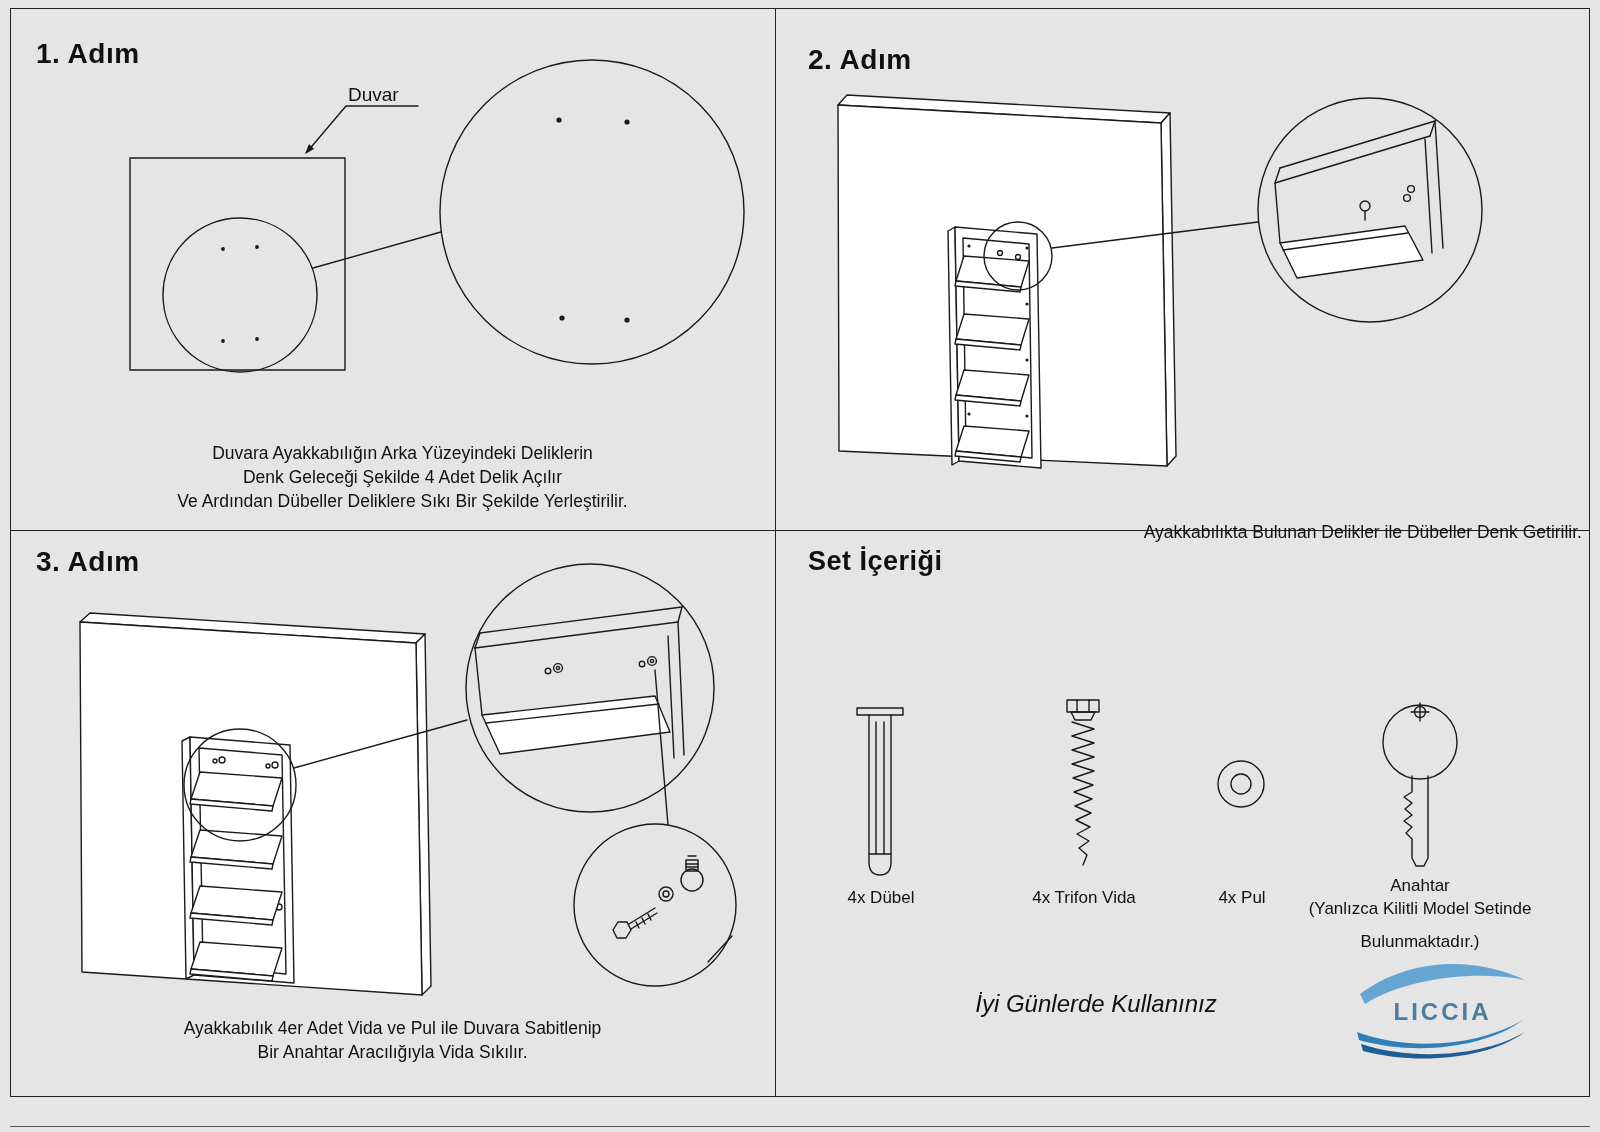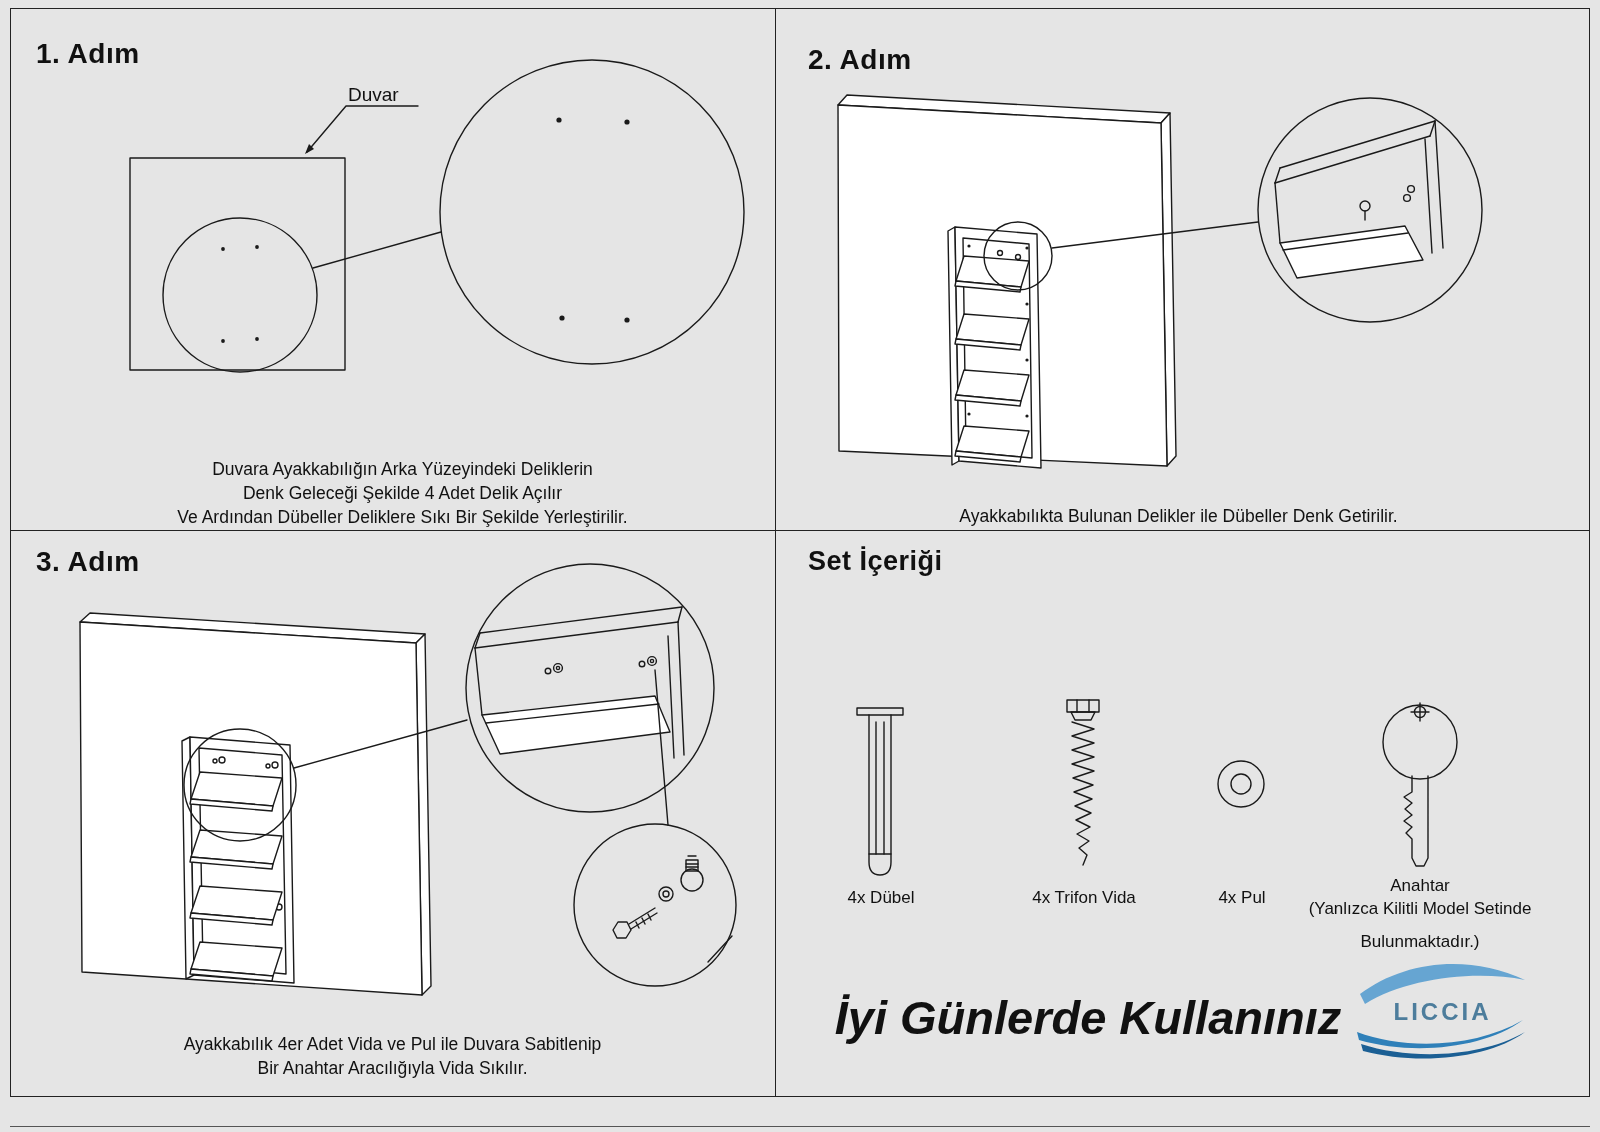--- a/index.html
+++ b/index.html
@@ -19,37 +19,37 @@
   .p4 { left:775px; top:530px; width:815px; height:567px; }
 
   .panel svg { position:absolute; left:0; top:0; }
 
   .title { position:absolute; margin:0; font-size:28px; font-weight:bold; letter-spacing:0.5px; }
   .t1 { left:26px; top:30px; }
   .t2 { left:33px; top:36px; }
   .t3 { left:26px; top:16px; }
   .t4 { left:33px; top:16px; font-size:27px; }
 
-  .caption { position:absolute; left:0; width:100%; text-align:center; font-size:17.5px; line-height:24px; color:#111;margin-top:16px; }
+  .caption { position:absolute; left:0; width:100%; text-align:center; font-size:17.5px; line-height:24px; color:#111; }
   .cap1 { top:433px; left:20px; width:745px; }
-  .cap2 { top:480px; }
+  .cap2 { top:512px;text-align:right; }
   .cap3 { top:486px; }
 
   .wall-label { position:absolute; left:338px; top:76px; font-size:19px; }
 
   .item-label { position:absolute; transform:translateX(-50%); font-size:17px; text-align:center; white-space:nowrap; }
   .lbl-dowel  { left:106px; top:358px; }
   .lbl-screw  { left:309px; top:358px; }
   .lbl-washer { left:467px; top:358px; }
   .lbl-key    { left:645px; top:346px; }
   .lbl-key-n1 { left:645px; top:369px;text-align:right; }
   .lbl-key-n2 { left:645px; top:402px; }
 
-  .slogan { position:absolute; left:313px; top:460px; transform:translateX(-50%);
-            font-size:47px; font-weight:bold; font-style:italic; white-space:nowrap; }
+  .slogan { position:absolute; left:321px; top:460px; transform:translateX(-50%);
+            font-size:24px; font-weight:normal; font-style:italic; white-space:nowrap; }
 
   .logo { position:absolute; left:570px; top:422px; width:195px; height:120px; }
   .logo svg { position:absolute; left:0; top:0; }
   .logo-text { position:absolute; left:50%; top:46px; transform:translateX(-50%);
                font-size:24px; letter-spacing:3px; color:#4d7d9c; font-weight:bold; }
 
   .ln { stroke:#1a1a1a; stroke-width:1.4; fill:none; stroke-linejoin:round; stroke-linecap:round; }
   .lnw { stroke:#1a1a1a; stroke-width:1.4; fill:#ffffff; stroke-linejoin:round; }
   .dot { fill:#1a1a1a; stroke:none; }
 </style>

